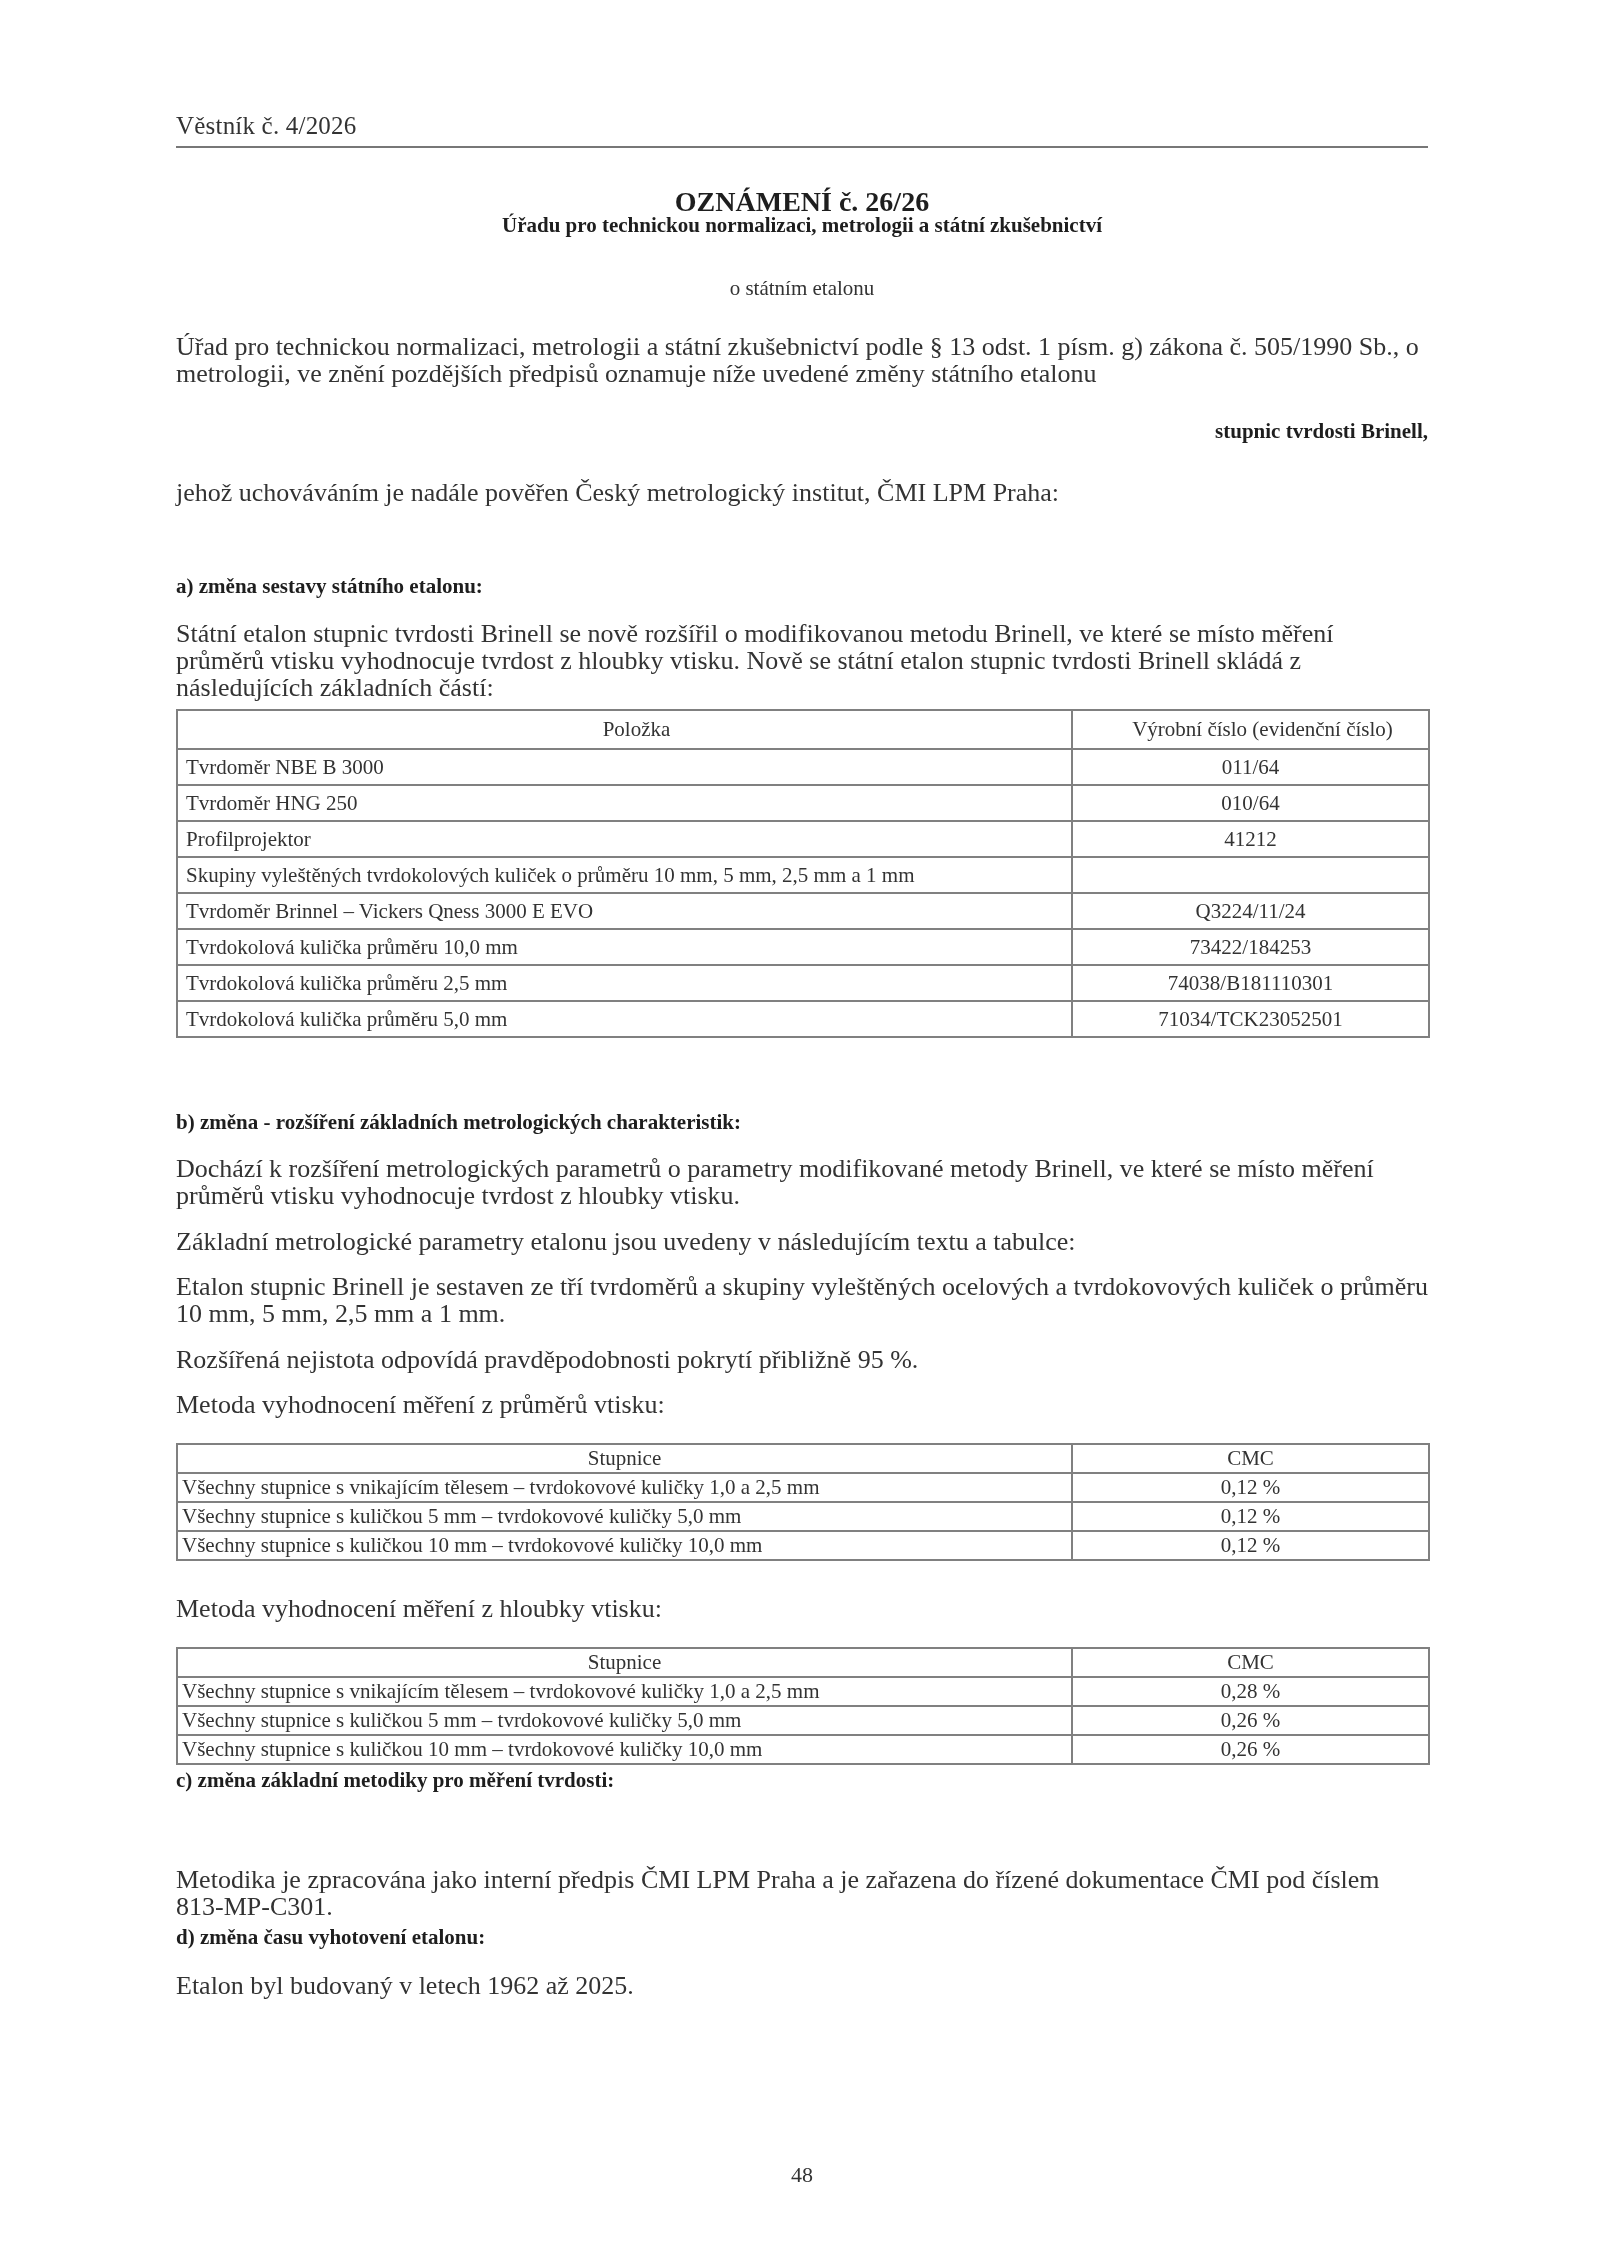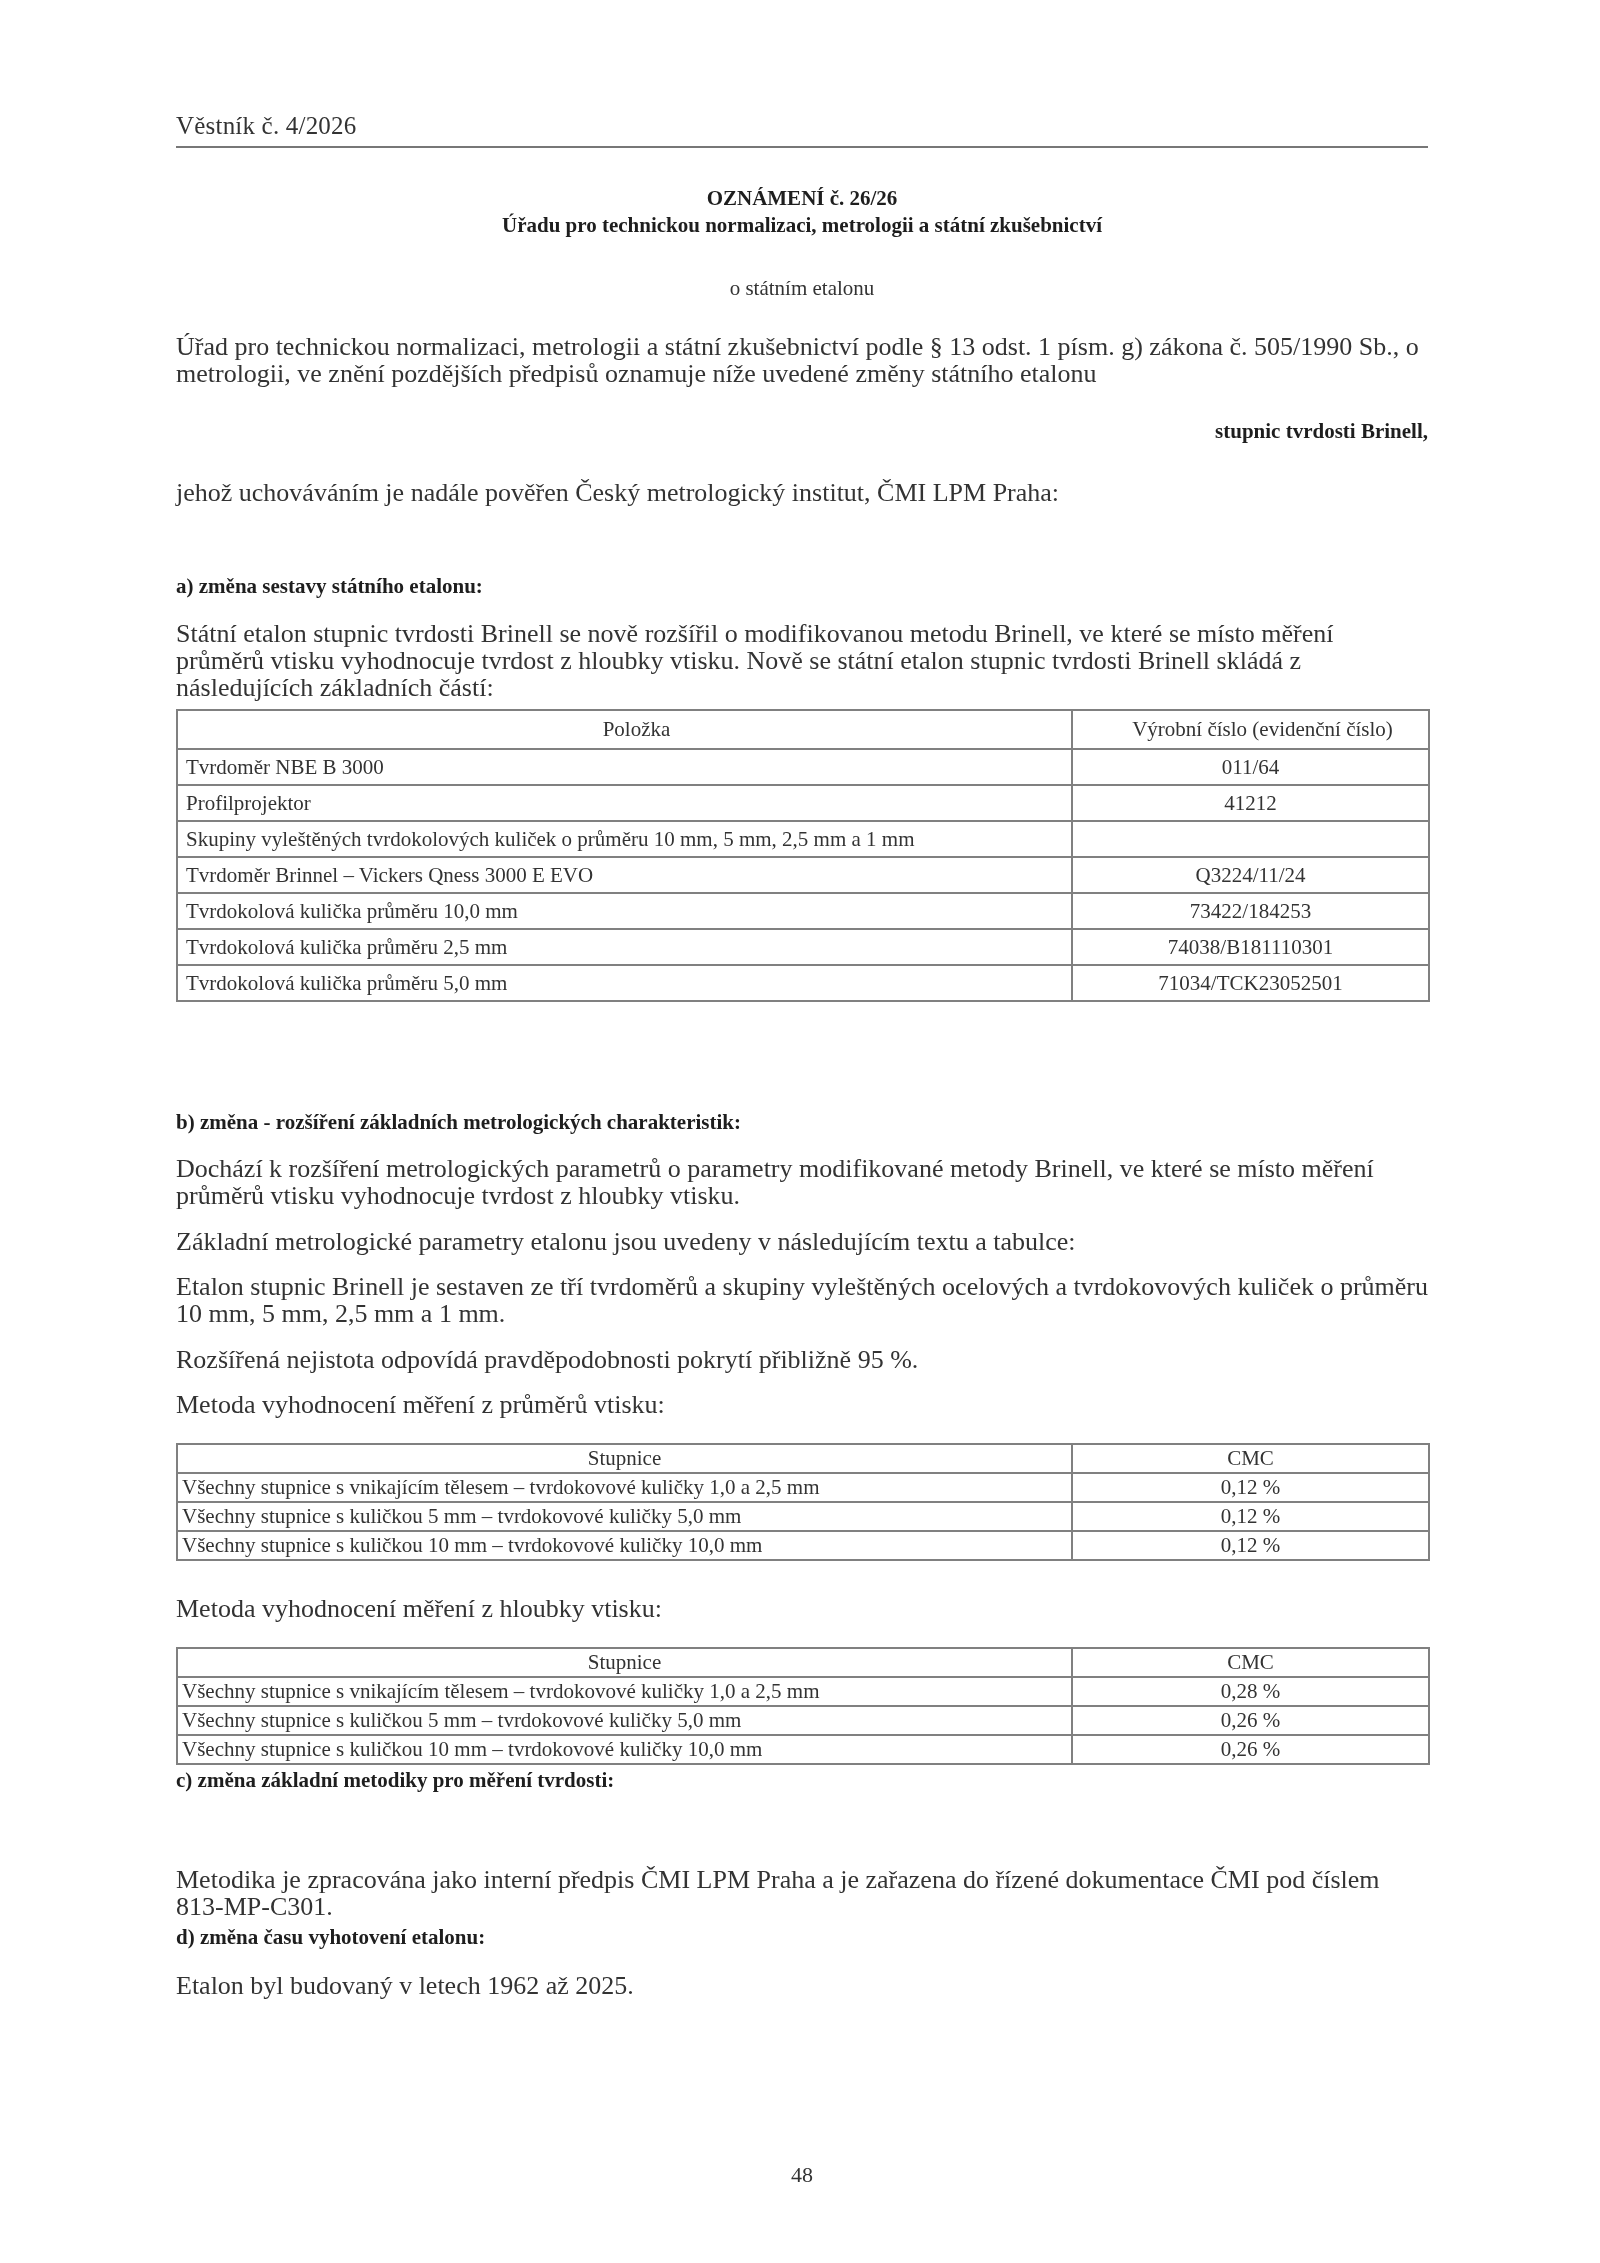--- a/index.html
+++ b/index.html
@@ -38,21 +38,21 @@
       border-top: 2px solid #777;
     }
     .centered {
       position: absolute;
       left: 0;
       width: 1252px;
       text-align: center;
     }
     .title {
       top: 186px;
-      font-size: 21px;
+      font-size: 28px;
       font-weight: bold;
       color: #1e1e1e;
     }
     .subtitle {
       top: 213px;
       font-size: 21px;
       font-weight: bold;
       color: #1e1e1e;
     }
     .topic {
@@ -156,20 +156,24 @@
         <th>Položka</th>
         <th>Výrobní číslo (evidenční číslo)</th>
       </tr>
     </thead>
     <tbody>
       <tr>
         <td>Tvrdoměr NBE B 3000</td>
         <td class="val">011/64</td>
       </tr>
       <tr>
+        <td>Tvrdoměr HNG 250</td>
+        <td class="val">010/64</td>
+      </tr>
+      <tr>
         <td>Profilprojektor</td>
         <td class="val">41212</td>
       </tr>
       <tr>
         <td>Skupiny vyleštěných tvrdokolových kuliček o průměru 10 mm, 5 mm, 2,5 mm a 1 mm</td>
         <td class="val"></td>
       </tr>
       <tr>
         <td>Tvrdoměr Brinnel – Vickers Qness 3000 E EVO</td>
         <td class="val">Q3224/11/24</td>

